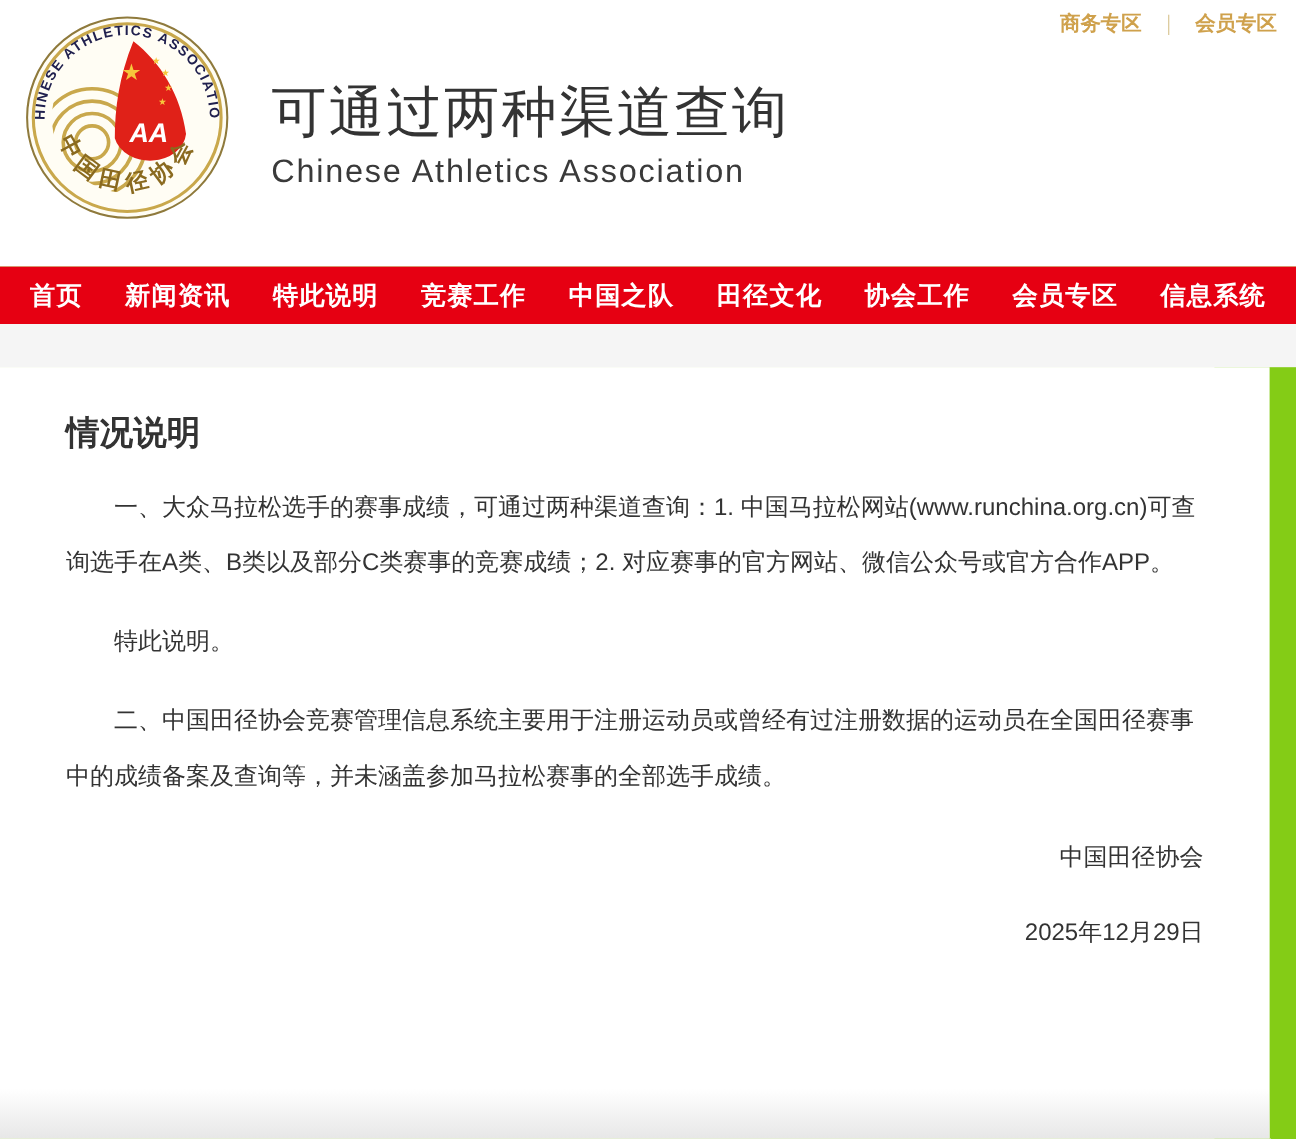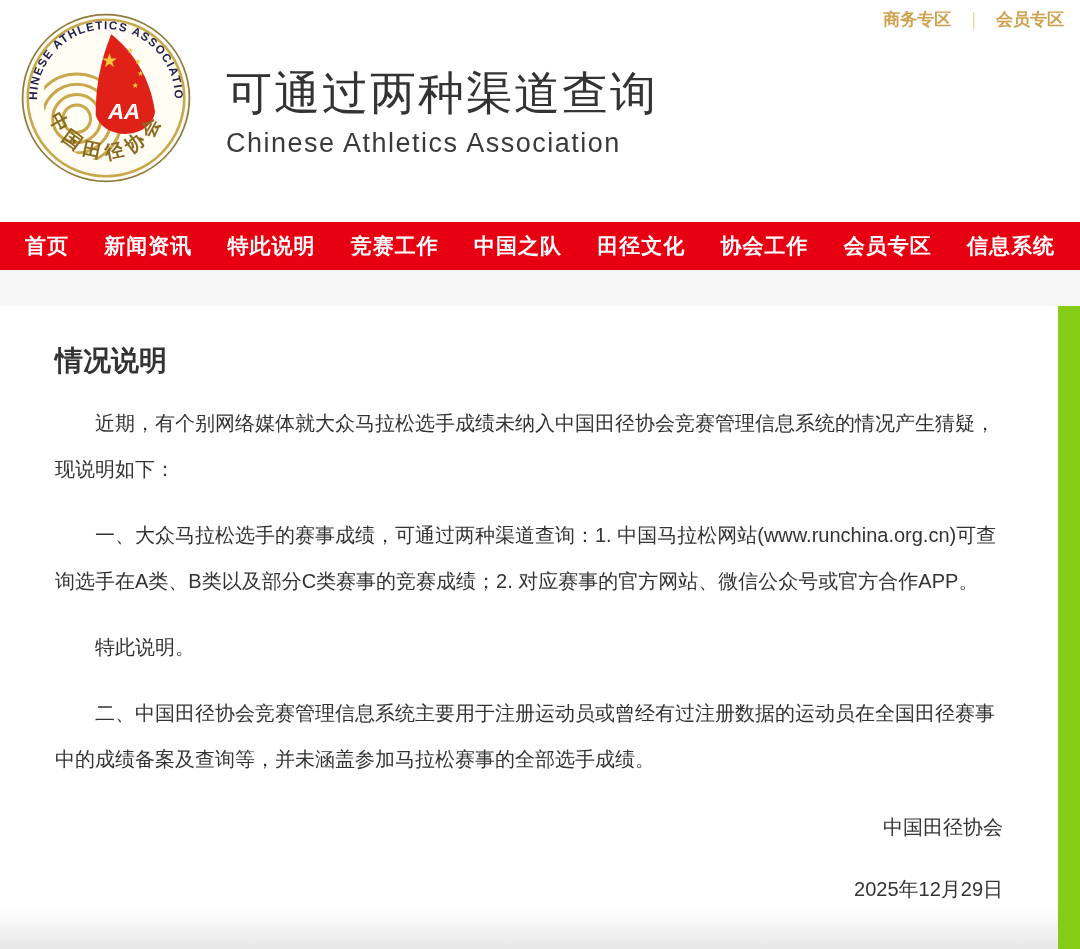--- a/index.html
+++ b/index.html
@@ -105,21 +105,20 @@
   </div>
 
   <div class="band"></div>
 
   <div class="main-wrap">
     <div class="card article">
 
       <div class="article-title">情况说明</div>
 
 
-      <p class="indent">近期，有个别网络媒体就大众马拉松选手成绩未纳入中国田径协会竞赛管理信息系统的情况产生猜疑，现说明如下：</p>
       <p class="indent">一、大众马拉松选手的赛事成绩，可通过两种渠道查询：1. 中国马拉松网站(www.runchina.org.cn)可查询选手在A类、B类以及部分C类赛事的竞赛成绩；2. 对应赛事的官方网站、微信公众号或官方合作APP。</p>
       <p class="indent">特此说明。</p>
       <p class="indent">二、中国田径协会竞赛管理信息系统主要用于注册运动员或曾经有过注册数据的运动员在全国田径赛事中的成绩备案及查询等，并未涵盖参加马拉松赛事的全部选手成绩。</p>
 
       <p class="sign">中国田径协会</p>
       <p class="sign sign-date">2025年12月29日</p>
 
     </div>
   </div>
 

